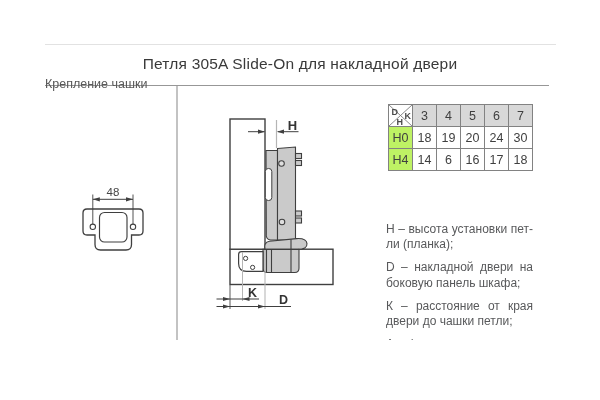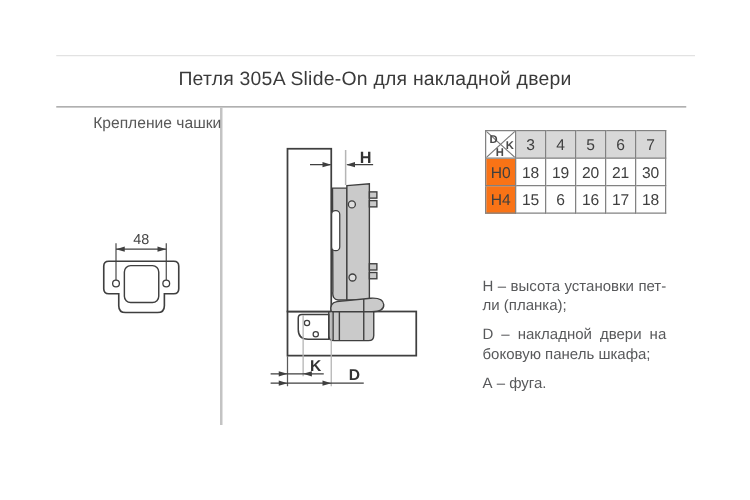--- a/index.html
+++ b/index.html
@@ -3,32 +3,32 @@
 <meta charset="utf-8">
 <style>
   html,body{margin:0;padding:0;background:#fff;}
   #page{position:relative;width:600px;height:340px;background:#ffffff;overflow:hidden;
         font-family:"Liberation Sans",sans-serif;-webkit-font-smoothing:antialiased;}
   .abs{position:absolute;}
   #top-artifact{top:44px;left:45px;width:511px;height:1px;background:#e2e2e2;}
   #page-title{top:55px;left:0;width:600px;text-align:center;font-size:15.5px;color:#3a3a3a;letter-spacing:.2px;}
   #title-rule{top:85px;left:45px;width:504px;height:1px;background:#979797;}
   #col-divider{top:86px;left:176px;width:1.5px;height:264px;background:#c3c3c3;}
-  #cup-heading{top:91px;left:45px;width:132px;text-align:right;font-size:12.5px;color:#585858;}
+  #cup-heading{top:77px;left:45px;width:132px;text-align:left;font-size:12.5px;color:#585858;}
   #drawing-svg{top:0;left:0;}
   
   #spec-table{top:104px;left:388px;border-collapse:collapse;table-layout:fixed;
               font-size:12.5px;color:#3f3f3f;}
   #spec-table th,#spec-table td{border:1px solid #828282;text-align:center;vertical-align:middle;
               padding:0;height:21px;font-weight:normal;}
   #spec-table col.c0{width:23px;}
   #spec-table col.cn{width:24px;}
   #spec-table thead th{background:#d8d8d8;}
   #spec-table thead th.corner{background:#ffffff;padding:0;}
-  #spec-table tbody th{background:#f97316;}
+  #spec-table tbody th{background:#bef264;}
   #spec-table tbody td{background:#ffffff;}
   .corner-svg{display:block;}
   .corner-svg text{font-family:"Liberation Sans",sans-serif;font-size:9px;font-weight:bold;fill:#4a4a4a;}
   
   #legend{top:222px;left:386px;width:147px;font-size:12px;line-height:15.2px;color:#58595b;}
   #legend p{margin:0 0 8px 0;text-align:justify;-moz-text-align-last:left;text-align-last:left;}
   
   .ln{stroke:#3f3f3f;stroke-width:1.1;fill:none;}
   .white{fill:#ffffff;stroke:#3f3f3f;stroke-width:1.3;}
   .gray{fill:#cacaca;stroke:#3f3f3f;stroke-width:1.1;}
@@ -144,33 +144,34 @@
         <th>6</th>
         <th>7</th>
       </tr>
     </thead>
     <tbody>
       <tr>
         <th>H0</th>
         <td>18</td>
         <td>19</td>
         <td>20</td>
-        <td>21</td>
+        <td>24</td>
         <td>30</td>
       </tr>
       <tr>
         <th>H4</th>
-        <td>15</td>
+        <td>14</td>
         <td>6</td>
         <td>16</td>
         <td>17</td>
         <td>18</td>
       </tr>
     </tbody>
   </table>
 
   <div id="legend" class="abs">
     <p>H – высота установки пет­ли (планка);</p>
     <p>D – накладной двери на боковую панель шкафа;</p>
+    <p>К – расстояние от края двери до чашки петли;</p>
     <p>А – фуга.</p>
   </div>
 
 </div>
 
 </body></html>

